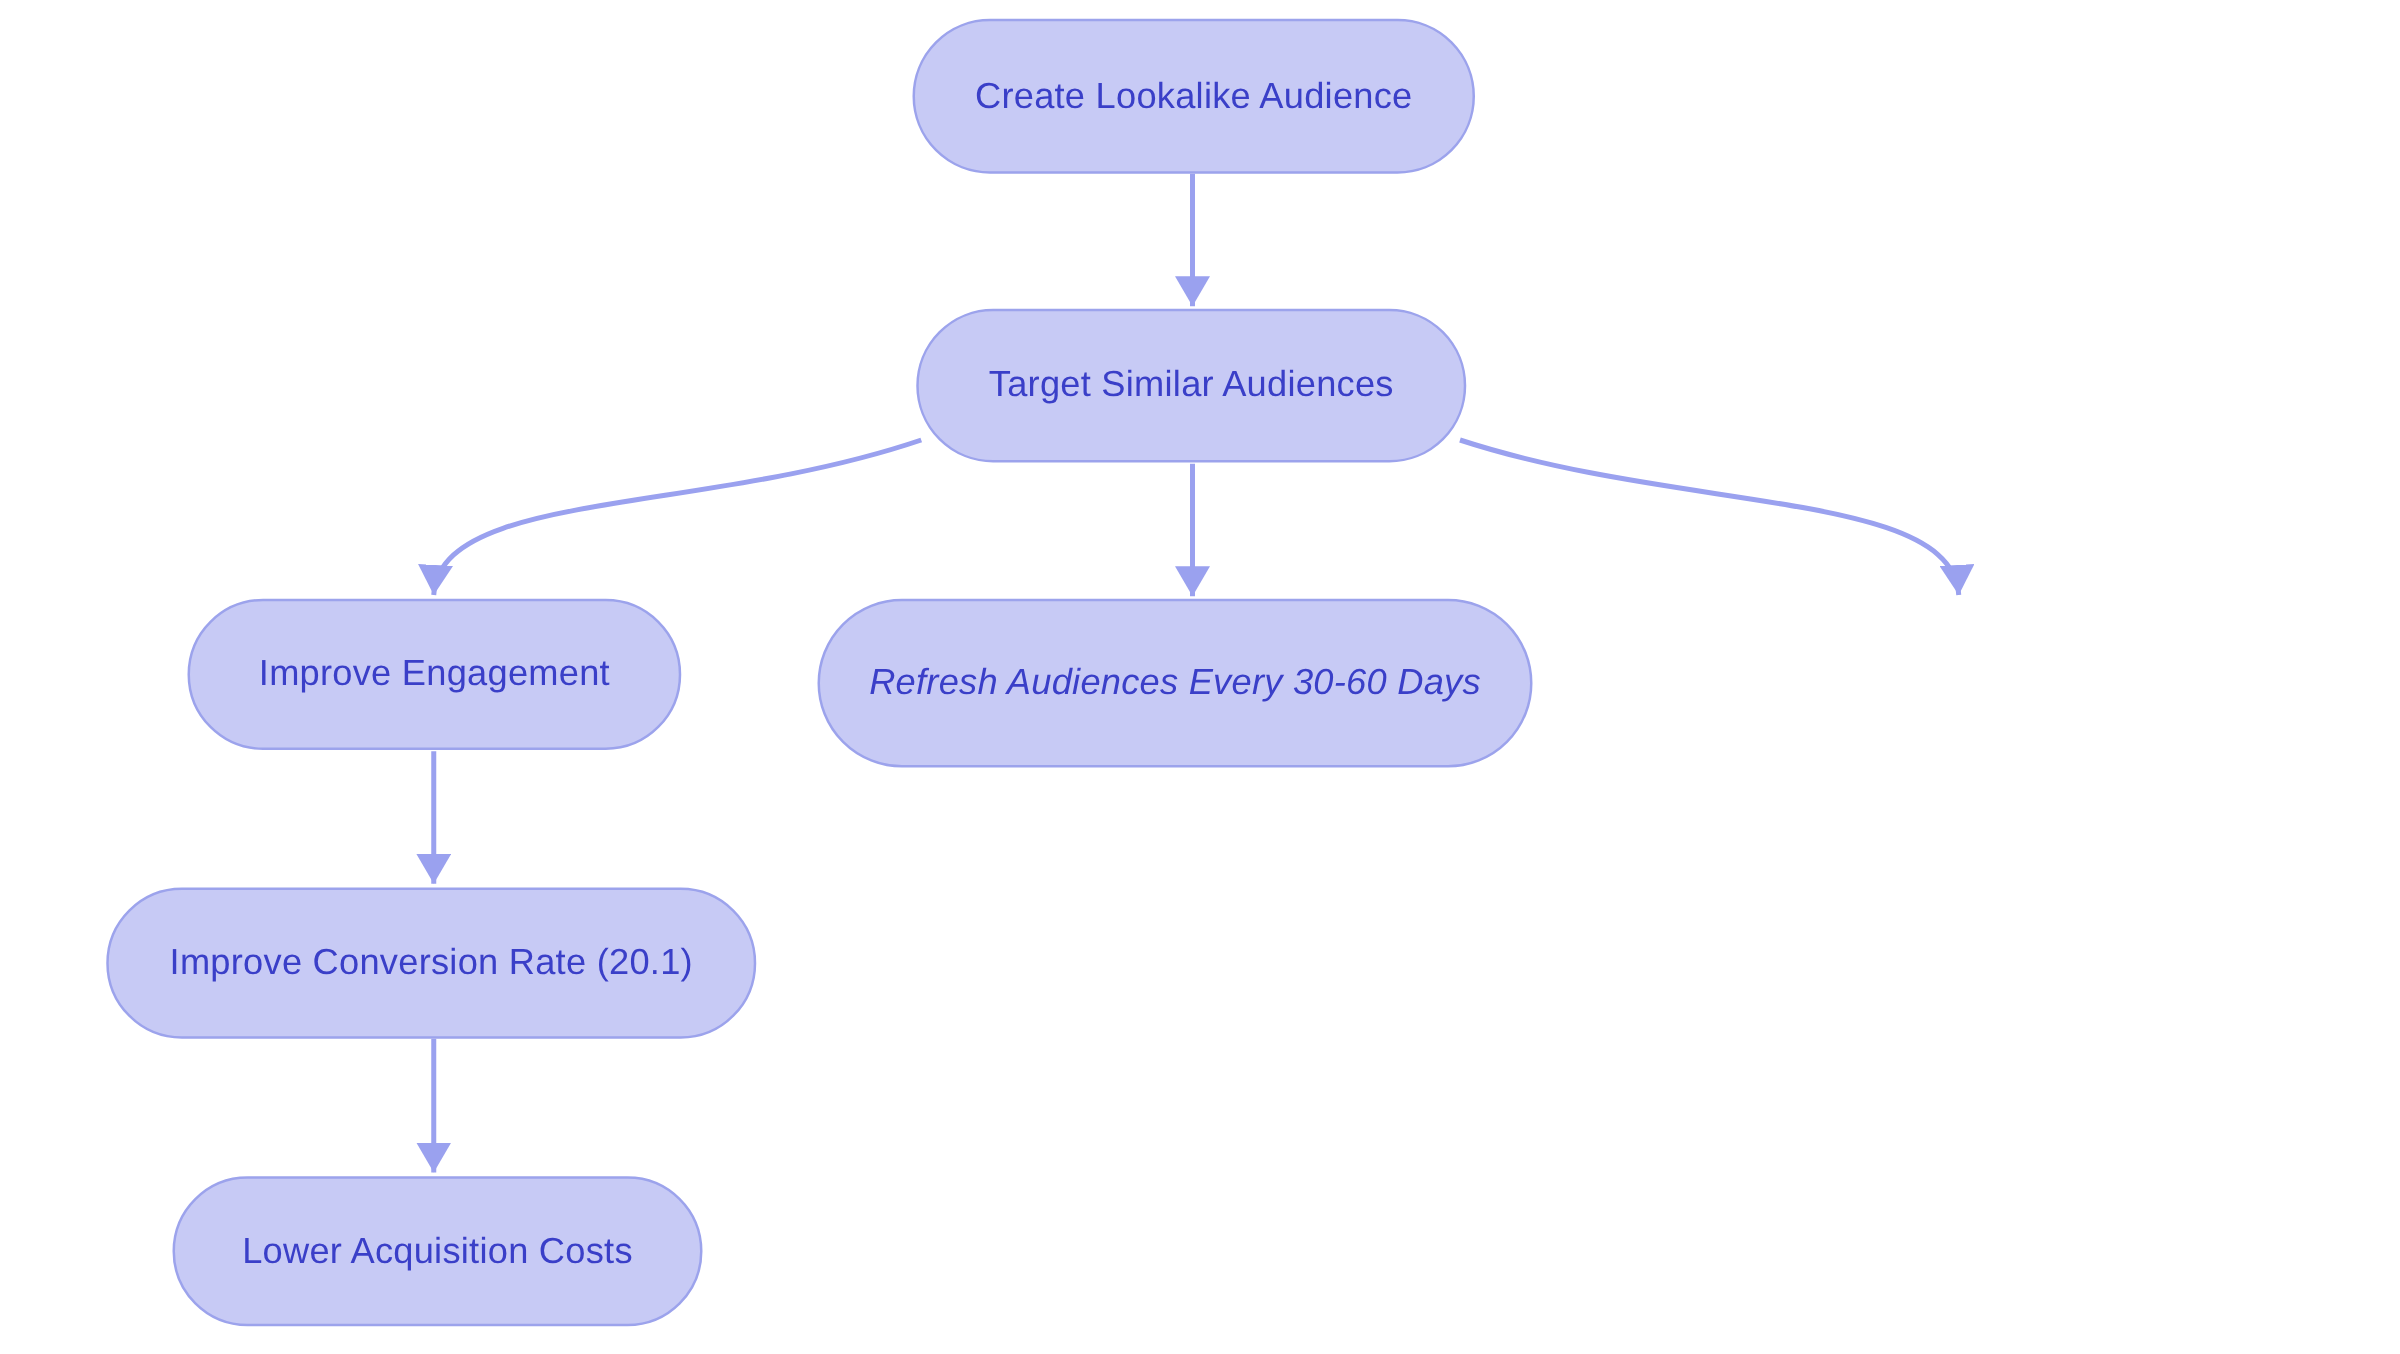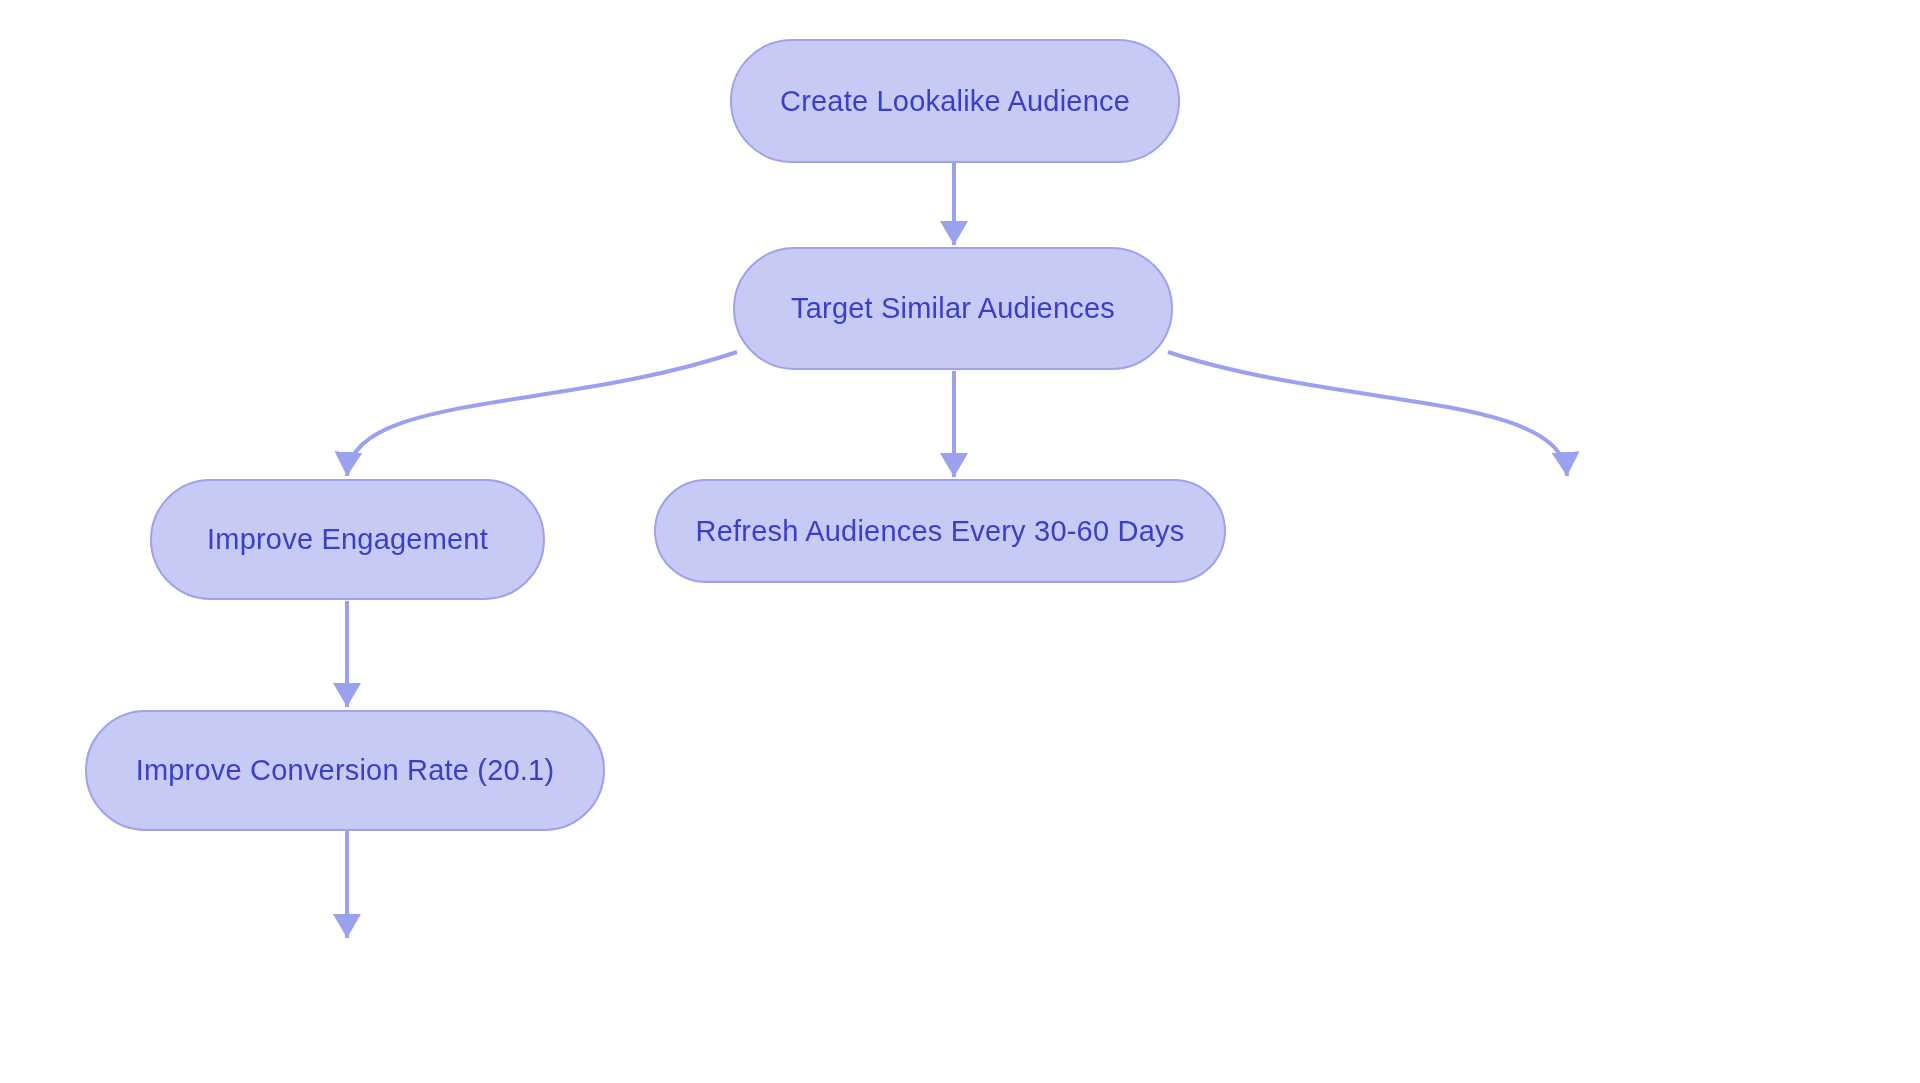--- a/index.html
+++ b/index.html
@@ -38,24 +38,24 @@
     justify-content: center;
     background: var(--node_fill);
     border: 2px solid var(--node_border);
     border-radius: 70px;
     color: var(--text);
     font-size: 29px;
     letter-spacing: 0.2px;
     text-align: center;
     white-space: nowrap;
   }
-  .n1 { left: 730px;  top: 15px;  width: 450px; height: 124px; margin-top: 24px; }
+  .n1 { left: 730px;  top: 15px;  width: 450px; height: 124px; }
   .n2 { left: 733px;  top: 247px; width: 440px; height: 123px; }
   .n3 { left: 150px;  top: 479px; width: 395px; height: 121px; }
-  .n4 { left: 654px;  top: 479px; width: 572px; height: 104px; }
+  .n4 { left: 654px;  top: 479px; width: 572px; height: 135px; font-style: italic; }
   .n5 { left: 1362px; top: 479px; width: 491px; height: 121px; }
   .n6 { left: 85px;   top: 710px; width: 520px; height: 121px; }
   .n7 { left: 138px;  top: 941px; width: 424px; height: 120px; }
 </style>
 </head>
 <body>
 
 <div class="canvas">
 
   <svg class="edge-layer" viewBox="0 0 1920 1083" xmlns="http://www.w3.org/2000/svg">
@@ -86,14 +86,17 @@
 
   <div class="node n4">
     <span>Refresh Audiences Every 30-60 Days</span>
   </div>
 
 
   <div class="node n6">
     <span>Improve Conversion Rate (20.1)</span>
   </div>
 
+  <div class="node n7">
+    <span>Lower Acquisition Costs</span>
+  </div>
 
 </div>
 
 </body></html>

